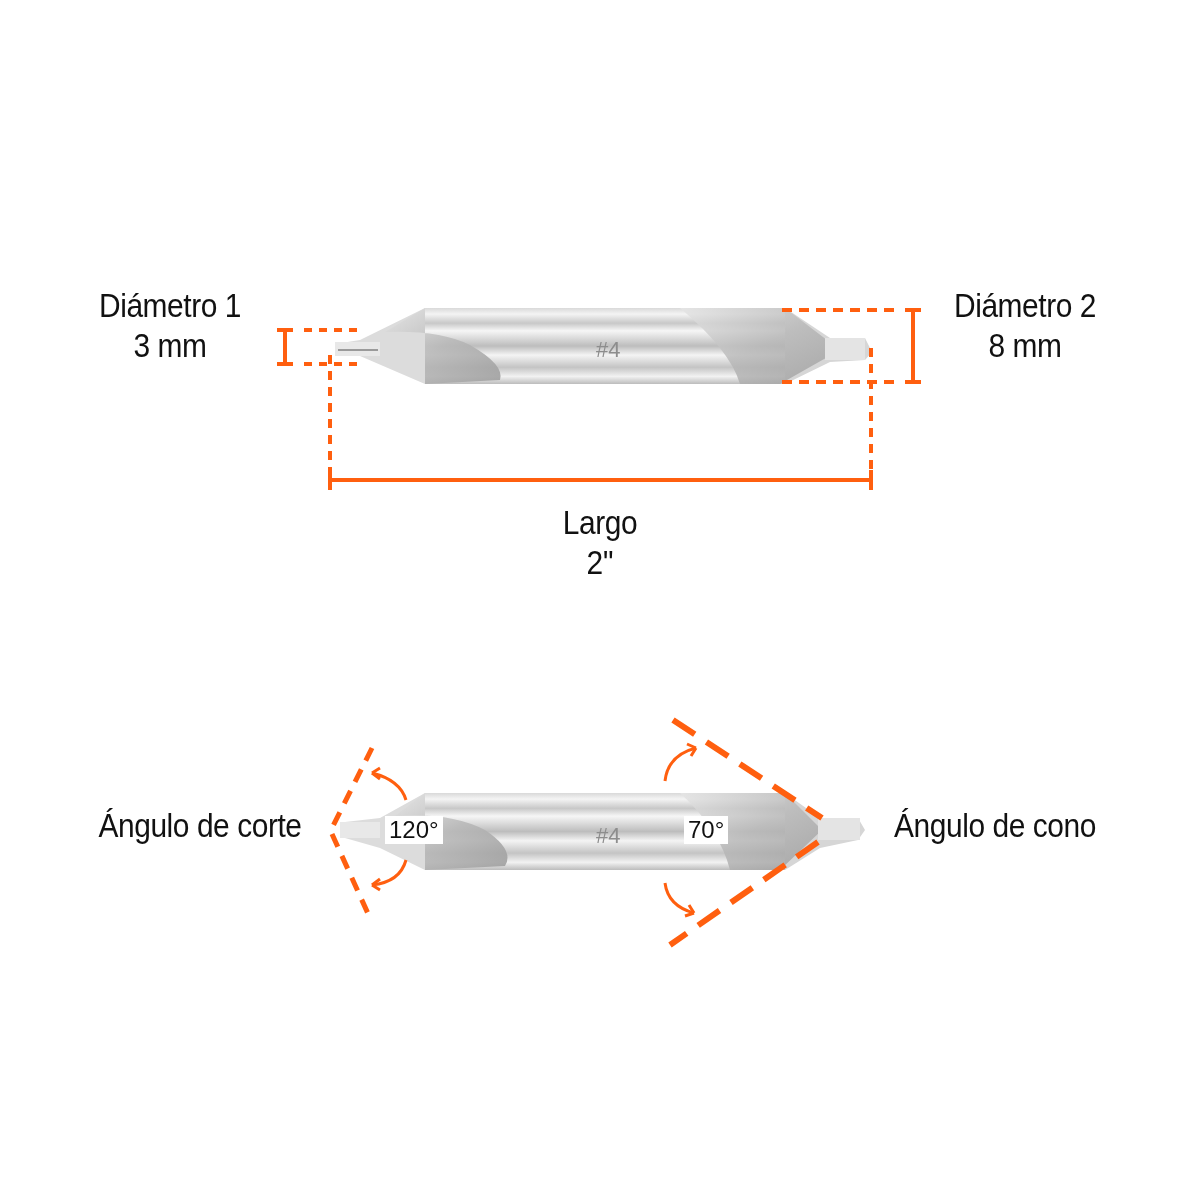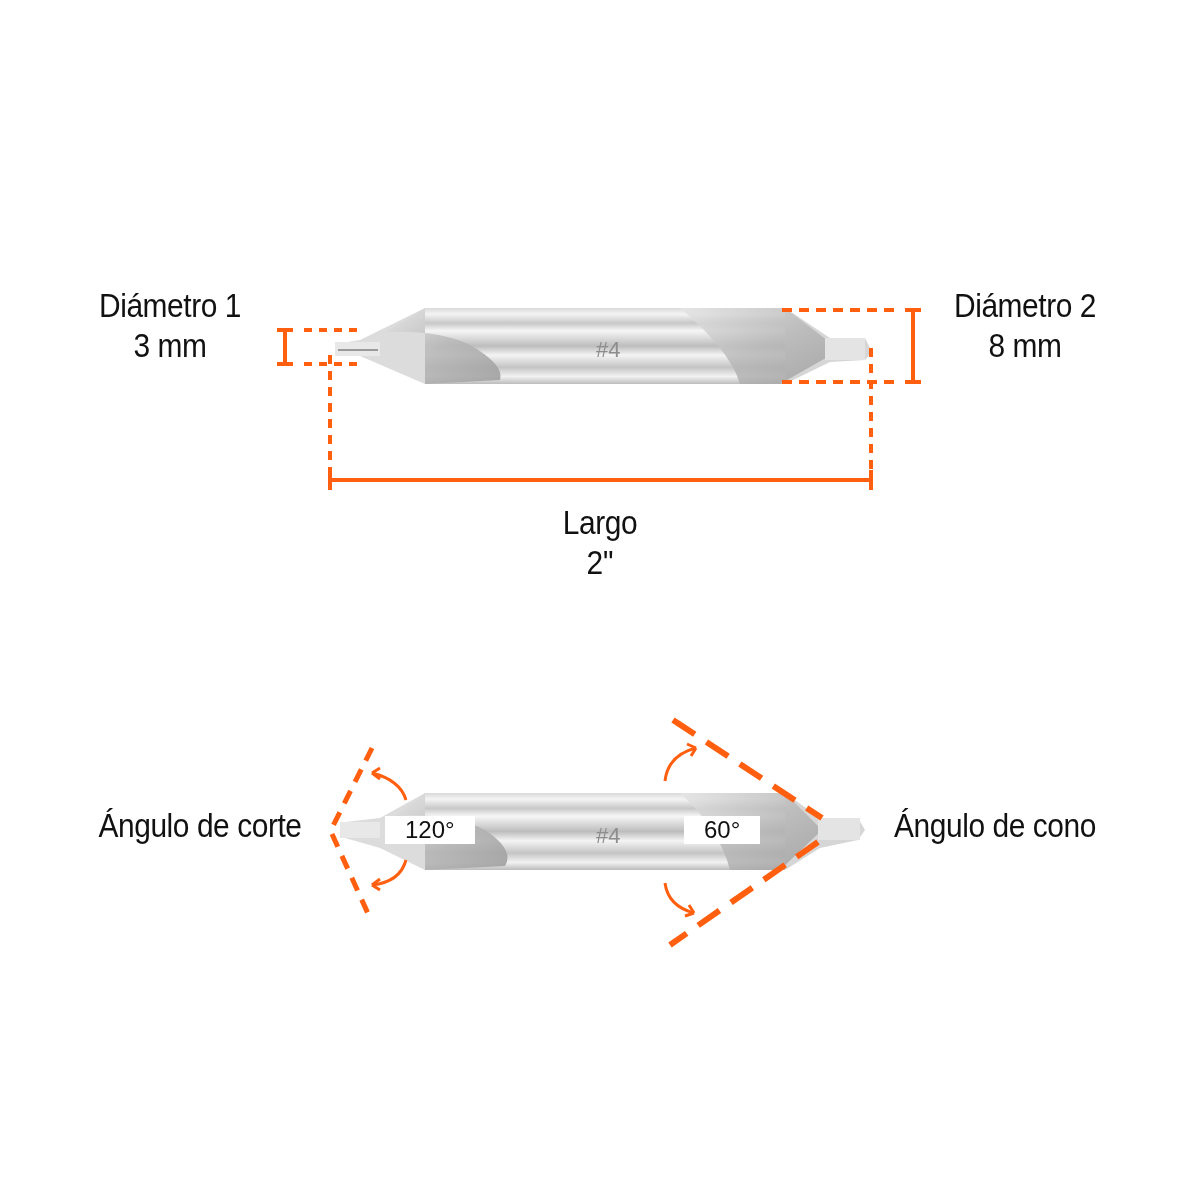--- a/index.html
+++ b/index.html
@@ -1,18 +1,18 @@
 <!DOCTYPE html>
 <html><head>
 <meta charset="utf-8">
 <style>
   html,body{margin:0;padding:0;background:#ffffff;}
   body{width:1200px;height:1200px;position:relative;overflow:hidden;font-family:"Liberation Sans",sans-serif;}
   .lbl{position:absolute;color:#111;font-family:"Liberation Sans",sans-serif;font-size:34px;line-height:40px;text-align:center;transform:scaleX(0.88);letter-spacing:-0.5px;}
-  .deg{position:absolute;background:#fff;color:#111;font-size:24px;line-height:28px;padding:0 20px;font-family:"Liberation Sans",sans-serif;}
+  .deg{position:absolute;background:#fff;color:#111;font-size:24px;line-height:28px;padding:0 4px;font-family:"Liberation Sans",sans-serif;}
   svg{position:absolute;left:0;top:0;}
 </style>
 </head>
 <body>
 
 <svg width="1200" height="1200" viewBox="0 0 1200 1200">
   <defs>
     <linearGradient id="shank" x1="0" y1="0" x2="0" y2="1">
       <stop offset="0" stop-color="#d9d9d9"></stop>
       <stop offset="0.08" stop-color="#f4f4f4"></stop>
@@ -116,13 +116,13 @@
 <div class="lbl" style="left:500px;top:502px;width:200px;">
   <div>Largo</div>
   <div>2''</div>
 </div>
 
 <div class="lbl" style="left:70px;top:805px;width:260px;">Ángulo de corte</div>
 
 <div class="lbl" style="left:865px;top:805px;width:260px;">Ángulo de cono</div>
 
 <div class="deg" style="left:385px;top:816px;">120°</div>
-<div class="deg" style="left:684px;top:816px;">60°</div>
+<div class="deg" style="left:684px;top:816px;">70°</div>
 
 </body></html>

